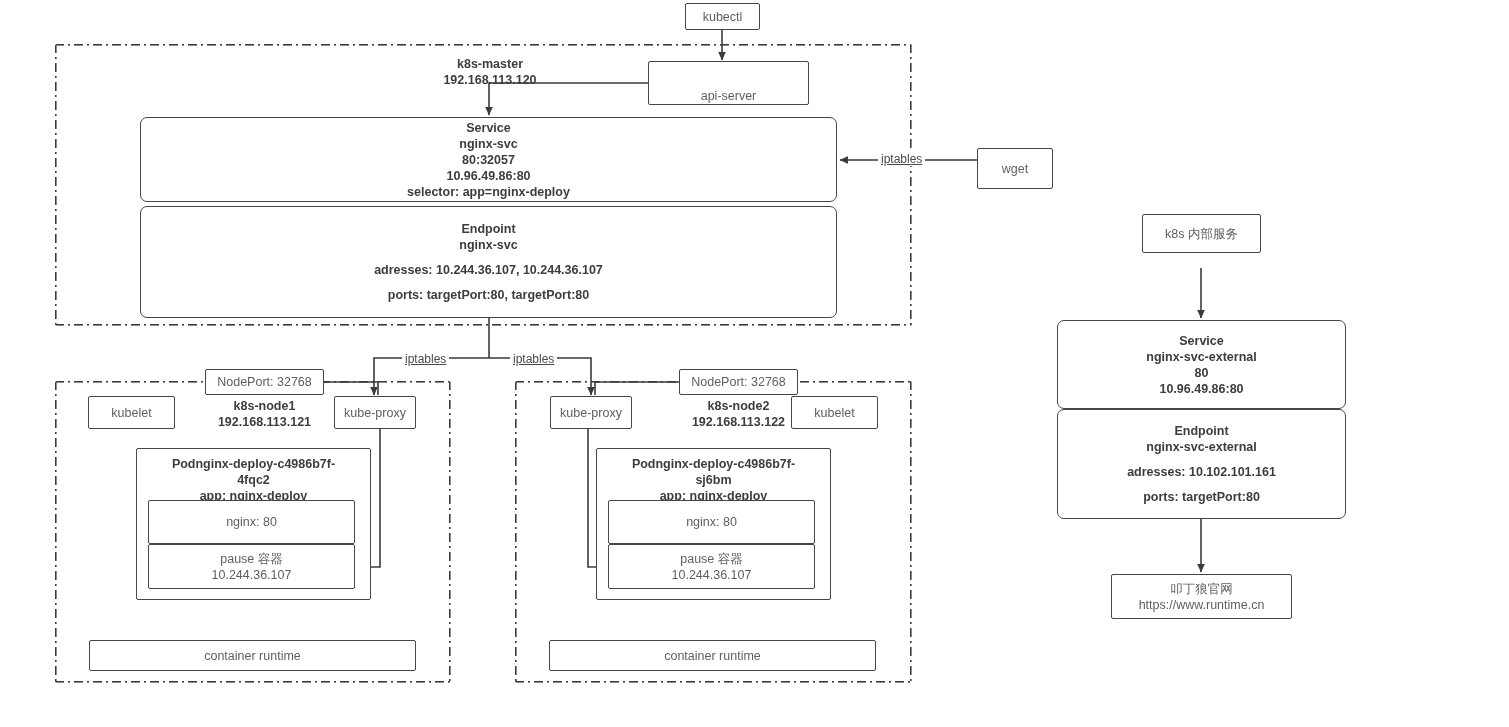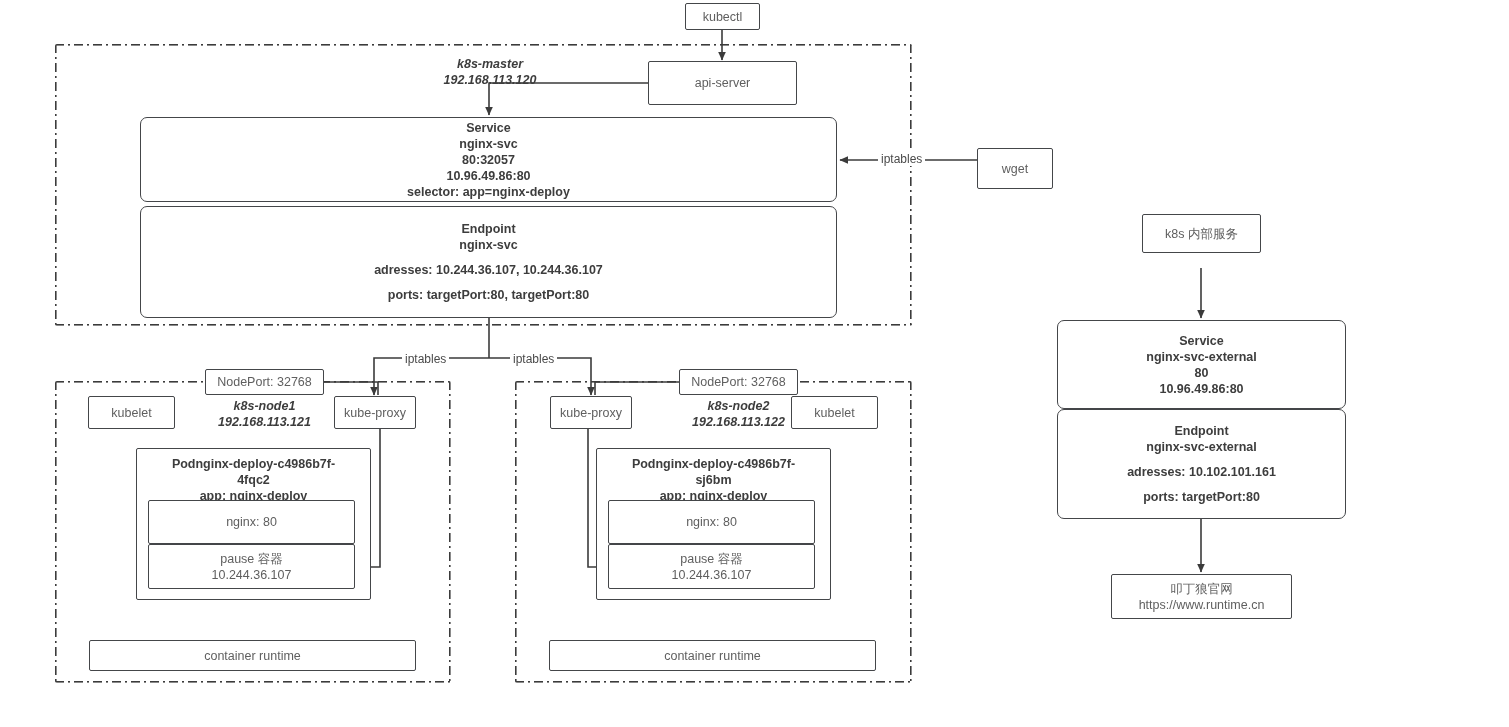--- a/index.html
+++ b/index.html
@@ -64,33 +64,34 @@
     background-repeat: no-repeat;
   }
   .lbl {
     position: absolute;
     background: #ffffff;
     padding: 0 3px;
     font-size: 12px;
     color: #4a4a4a;
     white-space: nowrap;
     z-index: 6;
+    text-decoration: underline;
   }
   .nodetitle {
     position: absolute;
     text-align: center;
     font-weight: bold;
     font-size: 12.5px;
     color: #3d3d3d;
     line-height: 1.3;
     z-index: 4;
     white-space: nowrap;
   }
   .spacer { height: 9px; }
-  .tightline { display: block; font-style: italic; }
+  .tightline { display: block; }
 </style>
 </head>
 <body>
 
 <svg id="canvas" viewBox="0 0 1509 727" xmlns="http://www.w3.org/2000/svg">
   <defs>
     <marker id="arrow" markerWidth="9" markerHeight="9" refX="8" refY="4.5" orient="auto" markerUnits="userSpaceOnUse">
       <path d="M0,0.7 L8.6,4.5 L0,8.3 z" fill="#3b3b3b"></path>
     </marker>
   </defs>
@@ -128,21 +129,21 @@
 
 <div class="nodetitle" style="left:400px; top:56px; width:180px;">
   <span class="tightline">k8s-master</span>
   <span class="tightline">192.168.113.120</span>
 </div>
 
 <div class="box" style="left:685px; top:3px; width:75px; height:27px;">
   <span>kubectl</span>
 </div>
 
-<div class="box" style="left:648px; top:61px; width:149px; height:44px;">
+<div class="box" style="left:648px; top:61px; width:161px; height:44px;justify-content:flex-end;">
   <span>api-server</span>
 </div>
 
 <div class="box sq" style="left:140px; top:117px; width:697px; height:85px;">
   <span class="bold">Service</span>
   <span class="bold">nginx-svc</span>
   <span class="bold">80:32057</span>
   <span class="bold">10.96.49.86:80</span>
   <span class="bold">selector: app=nginx-deploy</span>
 </div>

